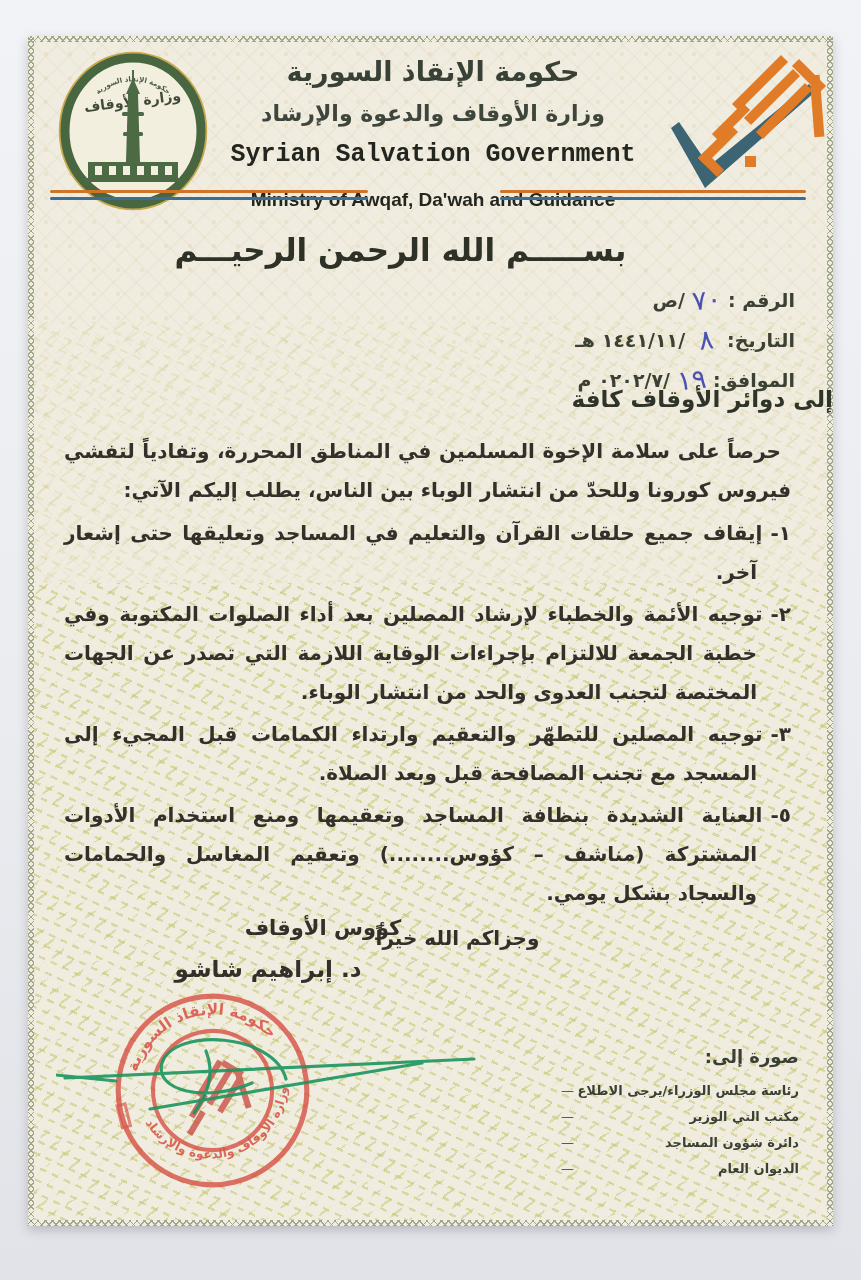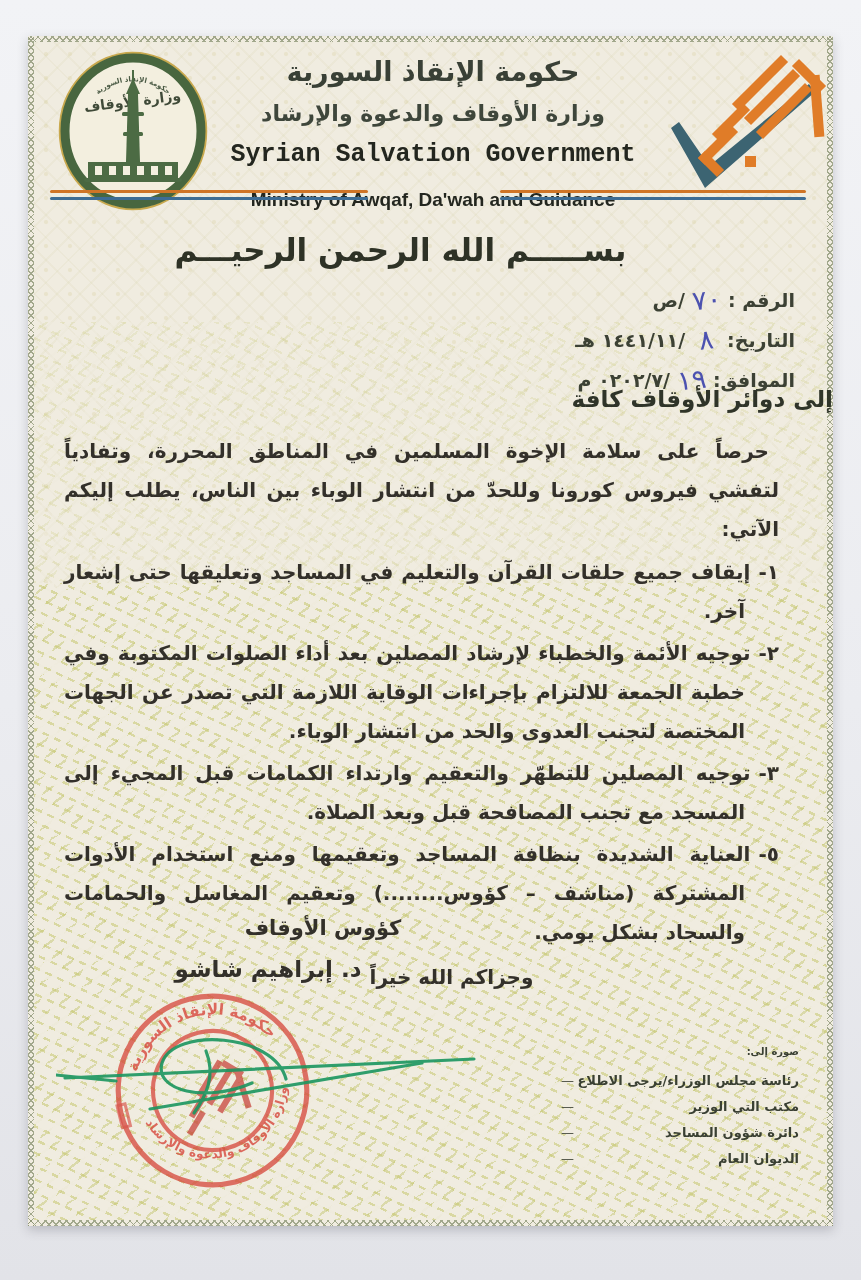--- a/index.html
+++ b/index.html
@@ -69,38 +69,38 @@
   .ref-row{display:flex;gap:7px;align-items:baseline;justify-content:flex-start;
     direction:rtl;margin-bottom:9px;height:31px;}
   .ref-label,.ref-suffix{font-size:19px;font-weight:700;color:#3c4134;}
   .ref-suffix{direction:rtl;unicode-bidi:bidi-override;}
   .hand{display:inline-block;font-size:27px;font-weight:400;color:#4c52b0;
     transform:rotate(-6deg) translateY(2px);min-width:28px;text-align:center;}
 
   .recipient{position:absolute;left:0;right:0;top:350px;text-align:right;padding-left:40px;
     font-size:23px;font-weight:700;color:#2f3429;}
 
-  .body-text{position:absolute;left:36px;right:54px;top:396px;direction:rtl;
+  .body-text{position:absolute;left:36px;right:42px;top:396px;direction:rtl;
     font-size:20px;font-weight:700;color:#33302a;line-height:39px;text-align:justify;text-align-last:right;}
   .intro{margin-bottom:4px;text-indent:10px;}
   .item{padding-right:34px;text-indent:-34px;margin-bottom:3px;}
   .inum{margin-left:8px;}
   .closing{margin-top:6px;text-align:center;text-align-last:center;padding-left:60px;}
 
   .sig-title{position:absolute;top:880px;left:195px;width:200px;text-align:center;
     font-size:21px;font-weight:700;color:#33302a;}
   .sig-name{position:absolute;top:920px;left:85px;width:310px;text-align:center;
     font-size:23px;font-weight:700;color:#33302a;}
 
   .stamp{position:absolute;left:82px;top:952px;width:205px;height:205px;
     transform:rotate(-14deg);opacity:.88;}
   .pen{position:absolute;left:28px;top:985px;}
 
   .cc{position:absolute;right:34px;top:1010px;width:238px;direction:rtl;color:#3a4033;}
-  .cc-label{font-size:10px;font-weight:700;text-align:right;margin-bottom:10px;}
+  .cc-label{font-size:18px;font-weight:700;text-align:right;margin-bottom:10px;}
   .cc-item{display:flex;justify-content:space-between;align-items:center;
     font-size:13px;font-weight:700;height:26px;}
   .cc-dash{font-weight:400;color:#44483c;}
 </style>
 </head>
 <body>
 
 <div class="paper">
   <div class="pattern-upper"></div>
   <div class="pattern-mid"></div>

